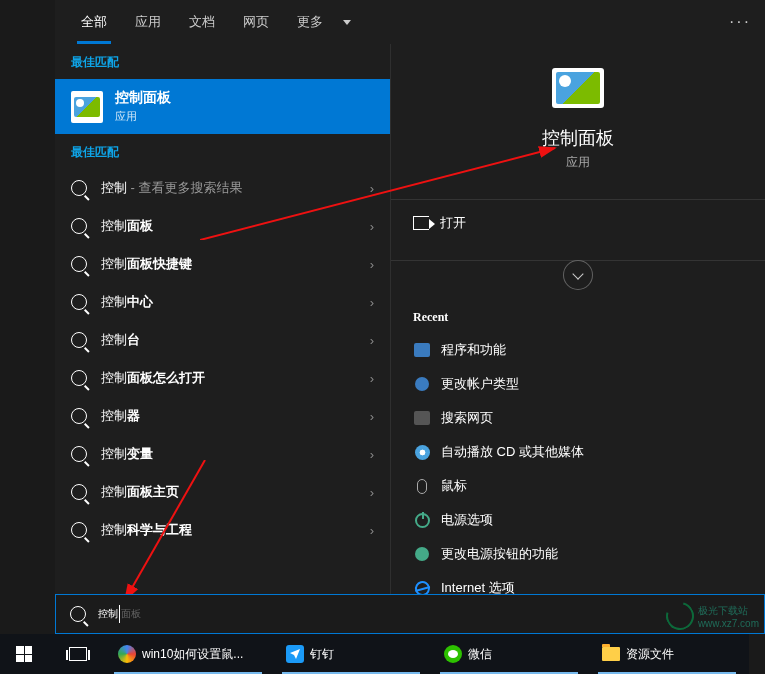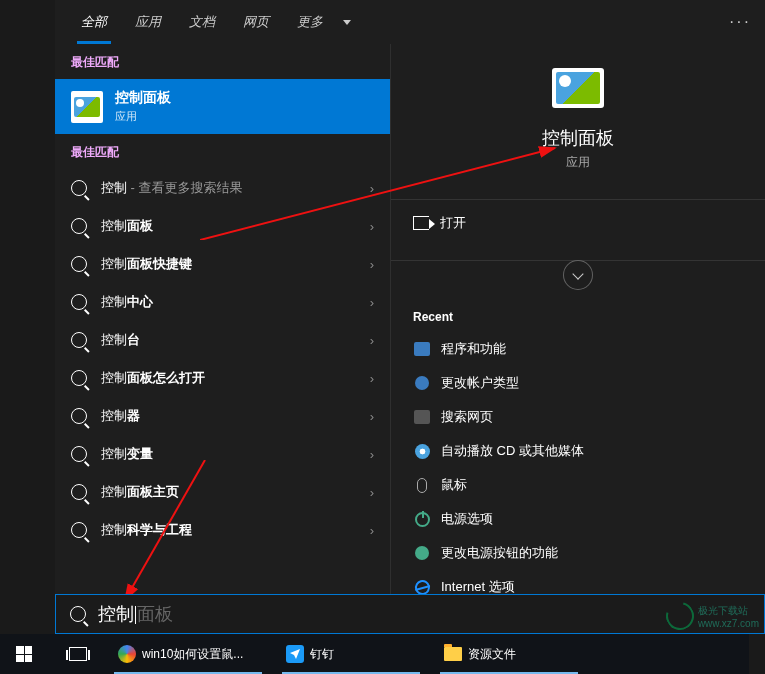--- a/index.html
+++ b/index.html
@@ -1,32 +1,32 @@
 <!DOCTYPE html>
 <html><head>
 <meta charset="utf-8">
 <style>
 * { margin: 0; padding: 0; box-sizing: border-box; font-family: "Microsoft YaHei", "Segoe UI", sans-serif; }
 body { width: 765px; height: 674px; background: #1a1a1a; overflow: hidden; position: relative; }
 
 .search-panel { position: absolute; top: 0; left: 55px; right: 0; bottom: 40px; background: rgba(30,30,30,0.96); display: flex; flex-direction: column; }
 
 .tabs { display: flex; align-items: center; height: 44px; padding: 0 12px; position: relative; }
-.tab { color: #ccc; font-size: 13px; padding: 0 14px; height: 44px; display: flex; align-items: center; cursor: pointer; position: relative; font-style: italic; }
+.tab { color: #ccc; font-size: 13px; padding: 0 14px; height: 44px; display: flex; align-items: center; cursor: pointer; position: relative; }
 .tab.active { color: #fff; }
 .tab.active::after { content: ""; position: absolute; bottom: 0; left: 10px; right: 10px; height: 3px; background: #0078d4; }
 .tab-more { display: flex; align-items: center; gap: 20px; }
 .tab-caret { width: 0; height: 0; border-left: 4px solid transparent; border-right: 4px solid transparent; border-top: 5px solid #ccc; }
 .tab-right { position: absolute; right: 14px; color: #ccc; font-size: 16px; letter-spacing: 2px; }
 
 .body { flex: 1; display: flex; overflow: hidden; }
 .left { width: 335px; display: flex; flex-direction: column; overflow-y: auto; }
 .right { flex: 1; border-left: 1px solid rgba(255,255,255,0.08); display: flex; flex-direction: column; padding: 18px 0 0; overflow-y: auto; }
 
-.section-header { color: #f0abfc; font-size: 12px; font-weight: 600; padding: 10px 16px 8px; }
+.section-header { color: #0ea5e9; font-size: 12px; font-weight: 600; padding: 10px 16px 8px; }
 .best-match { display: flex; align-items: center; padding: 10px 16px; background: #0078d4; gap: 12px; }
 .cp-icon { width: 32px; height: 32px; background: #fff; border-radius: 2px; display: flex; align-items: center; justify-content: center; position: relative; }
 .cp-icon-inner { width: 26px; height: 20px; background: linear-gradient(135deg,#4aa3df 50%,#7cbb00 50%); border-radius: 2px; position: relative; }
 .cp-icon-inner::before { content:""; position:absolute; top:2px; left:2px; width:8px; height:8px; background:#fff; border-radius:50%; }
 .bm-text { display: flex; flex-direction: column; }
 .bm-title { color: #fff; font-size: 14px; font-weight: 600; }
 .bm-sub { color: #d0e7f7; font-size: 11px; margin-top: 2px; }
 
 .result-row { display: flex; align-items: center; height: 38px; padding: 0 16px; gap: 14px; cursor: pointer; position: relative; }
 .search-ico { width: 16px; height: 16px; border: 1.5px solid #fff; border-radius: 50%; position: relative; flex-shrink: 0; }
@@ -44,29 +44,29 @@
 .preview-sub { color:#aaa; font-size: 12px; }
 
 .hr { height:1px; background: rgba(255,255,255,0.1); margin: 14px 0 0; }
 .open-row { display:flex; align-items:center; gap: 11px; padding: 14px 22px; cursor:pointer; color:#fff; font-size:13px; }
 .open-icon { width:16px; height:14px; border:1.5px solid #fff; border-right:none; position:relative; }
 .open-icon::after { content:""; position:absolute; right:-6px; top:2px; width:0; height:0; border-top:5px solid transparent; border-bottom:5px solid transparent; border-left:6px solid #fff; }
 .expand-wrap { display:flex; justify-content:center; margin-top:-1px; }
 .expand-btn { width:30px; height:30px; border:1px solid rgba(255,255,255,0.3); border-radius:50%; display:flex; align-items:center; justify-content:center; background: rgba(30,30,30,0.96); cursor:pointer; }
 .expand-chev { width:8px; height:8px; border-right:1.5px solid #ccc; border-bottom:1.5px solid #ccc; transform: rotate(45deg); margin-top:-3px; }
 
-.recent-header { color:#fff; font-size:12px; font-weight:600; padding: 20px 22px 8px; }
+.recent-header { color:#fff; font-size:12px; font-weight:600; padding: 20px 22px 8px; font-family: Liberation Serif, serif; }
 .recent-row { display:flex; align-items:center; gap:10px; padding: 8px 22px; cursor:pointer; }
 .ri { width:18px; height:18px; flex-shrink:0; display:flex; align-items:center; justify-content:center; }
 .recent-label { color:#fff; font-size:13px; }
 
 .arrow { position:absolute; pointer-events:none; }
 
 .search-bar { position:absolute; left:55px; right:0; bottom:40px; height:40px; background:#1b1b1b; border:1px solid #0078d4; display:flex; align-items:center; padding:0 14px; gap:12px; }
-.sb-text { color:#fff; font-size:18px; }
+.sb-text { color:#fff; font-size:10px; }
 .sb-hint { color:#666; }
 .sb-cursor { display:inline-block; width:1px; height:18px; background:#fff; vertical-align:middle; margin:0 1px; }
 
 .taskbar { position:absolute; left:0; right:16px; bottom:0; height:40px; background:#101318; display:flex; align-items:center;gap:8px; }
 .tb-item { height:40px; display:flex; align-items:center; justify-content:center; padding:0 10px; cursor:pointer; color:#fff; gap:6px; font-size:12px; position:relative; }
 .tb-item.active::after { content:""; position:absolute; bottom:0; left:6px; right:6px; height:2px; background:#76b9ed; }
 .tb-start { width:48px; }
 .win-logo { width:16px; height:16px; display:grid; grid-template-columns:1fr 1fr; grid-template-rows:1fr 1fr; gap:1px; }
 .win-logo span { background:#fff; }
 .tb-taskview { width:44px; }
@@ -292,20 +292,24 @@
   </div>
   <div class="tb-item active" style="min-width:160px; justify-content:flex-start;">
     <div class="edge-dot"></div>
     <span>win10如何设置鼠...</span>
   </div>
   <div class="tb-item active" style="min-width:150px; justify-content:flex-start;">
     <div class="dingtalk"></div>
     <span>钉钉</span>
   </div>
   <div class="tb-item active" style="min-width:150px; justify-content:flex-start;">
+    <div class="wechat"></div>
+    <span>微信</span>
+  </div>
+  <div class="tb-item active" style="min-width:150px; justify-content:flex-start;">
     <div class="folder"></div>
     <span>资源文件</span>
   </div>
 </div>
 
 <div class="watermark">
   <div class="wm-ico"></div>
   <div>
     <div>极光下载站</div>
     <div>www.xz7.com</div>

